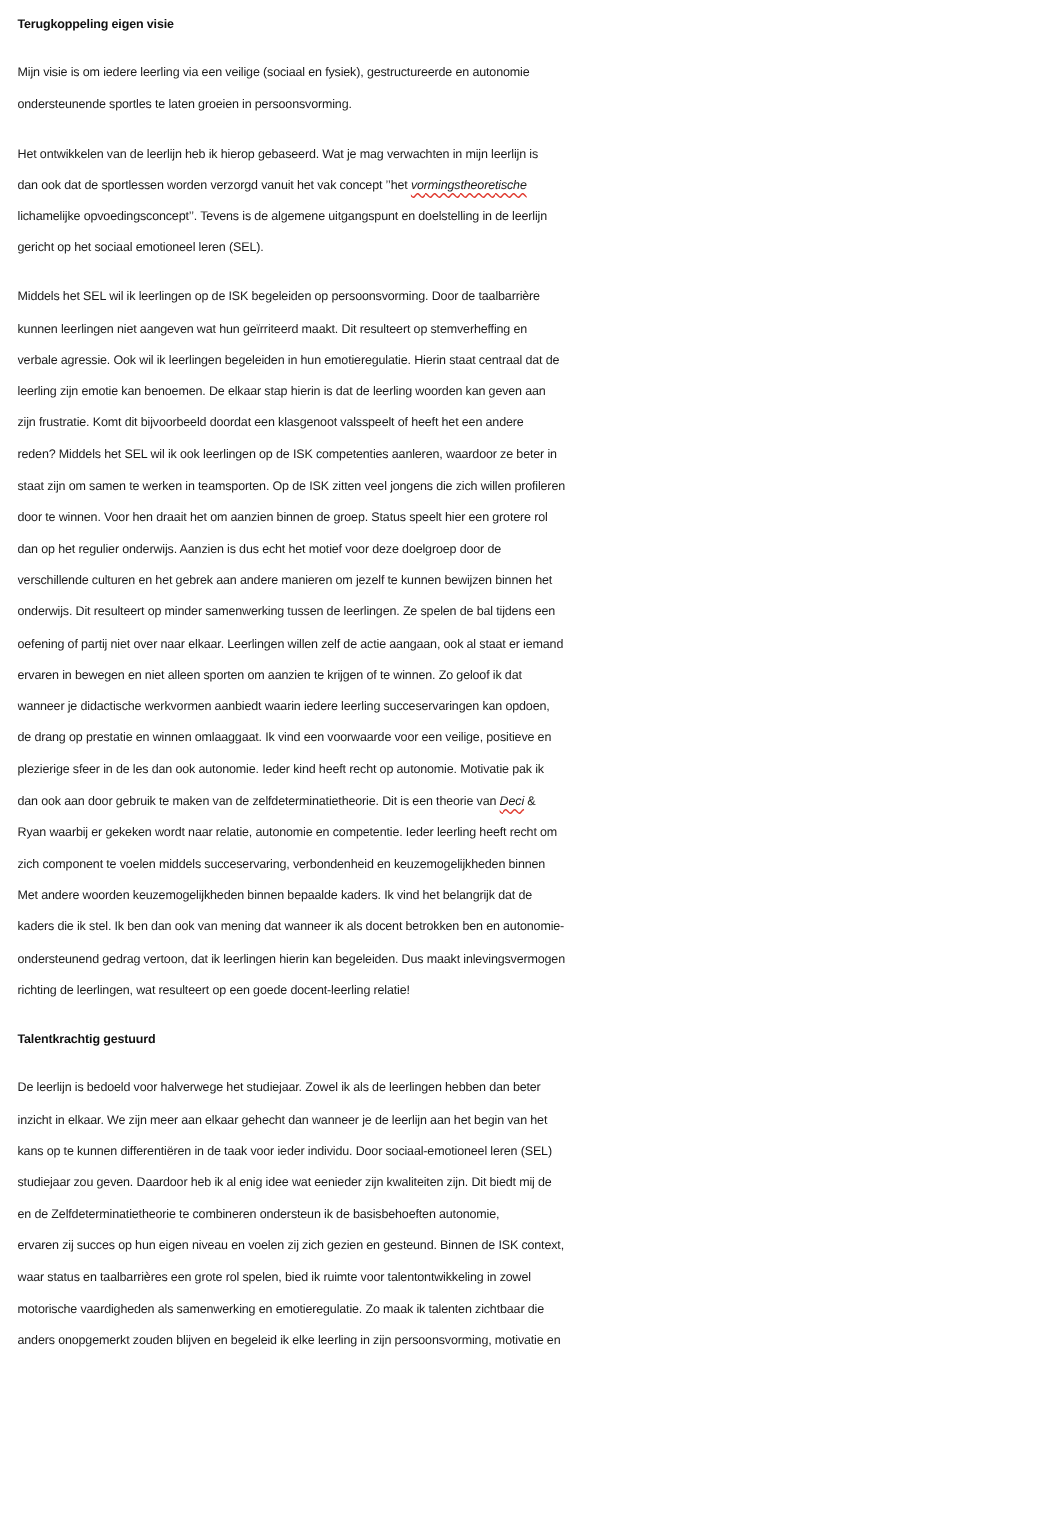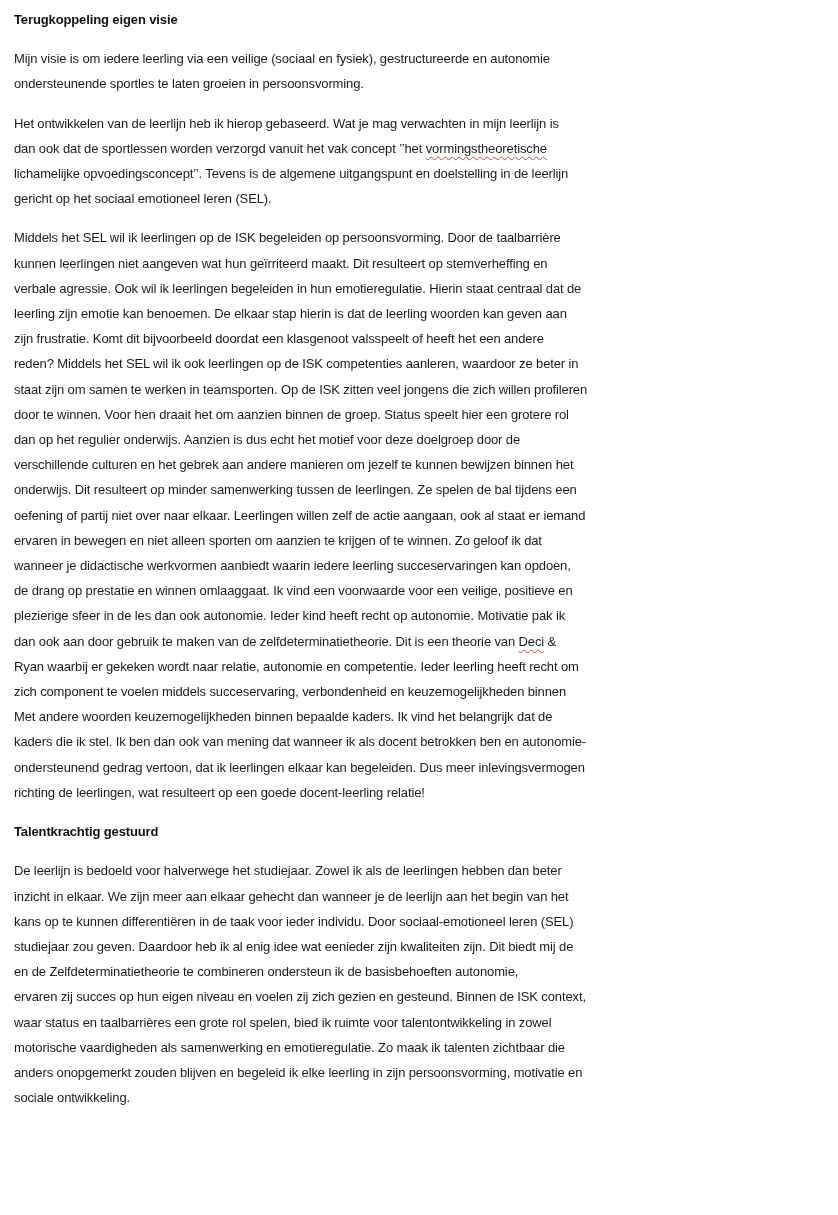--- a/index.html
+++ b/index.html
@@ -12,40 +12,41 @@
     height: 1215px;
     overflow: hidden;
     font-family: "Liberation Sans", sans-serif;
   }
   .page {
     box-sizing: border-box;
     width: 838px;
     height: 1215px;
     padding: 7px 6px 0 14px;
     color: #1b1b1b;
-    font-size: 13px;
+    font-size: 10px;
     line-height: 25.2px;
     letter-spacing: -0.12px;
   }
   .section { margin: 0 0 14px 0; }
   .heading {
     font-weight: 700;
     color: #111111;
   }
   .line {
     white-space: nowrap;
     overflow: hidden;
   }
   .sq {
     text-decoration-line: underline;
     text-decoration-style: wavy;
     text-decoration-color: #e03a2f;
     text-decoration-thickness: 1px;
     text-underline-offset: 3px;
     text-decoration-skip-ink: none;
+    font-style: italic;
   }
 </style>
 </head>
 <body>
 
 <div class="page">
   <div>
       <div class="section heading">Terugkoppeling eigen visie</div>
       <div class="section para">
         <div class="line">Mijn visie is om iedere leerling via een veilige (sociaal en fysiek), gestructureerde en autonomie</div>
@@ -72,30 +73,29 @@
         <div class="line">oefening of partij niet over naar elkaar. Leerlingen willen zelf de actie aangaan, ook al staat er iemand</div>
         <div class="line">ervaren in bewegen en niet alleen sporten om aanzien te krijgen of te winnen. Zo geloof ik dat</div>
         <div class="line">wanneer je didactische werkvormen aanbiedt waarin iedere leerling succeservaringen kan opdoen,</div>
         <div class="line">de drang op prestatie en winnen omlaaggaat. Ik vind een voorwaarde voor een veilige, positieve en</div>
         <div class="line">plezierige sfeer in de les dan ook autonomie. Ieder kind heeft recht op autonomie. Motivatie pak ik</div>
         <div class="line">dan ook aan door gebruik te maken van de zelfdeterminatietheorie. Dit is een theorie van <span class="sq">Deci</span> &amp;</div>
         <div class="line">Ryan waarbij er gekeken wordt naar relatie, autonomie en competentie. Ieder leerling heeft recht om</div>
         <div class="line">zich component te voelen middels succeservaring, verbondenheid en keuzemogelijkheden binnen</div>
         <div class="line">Met andere woorden keuzemogelijkheden binnen bepaalde kaders. Ik vind het belangrijk dat de</div>
         <div class="line">kaders die ik stel. Ik ben dan ook van mening dat wanneer ik als docent betrokken ben en autonomie-</div>
-        <div class="line">ondersteunend gedrag vertoon, dat ik leerlingen elkaar kan begeleiden. Dus meer inlevingsvermogen</div>
+        <div class="line">ondersteunend gedrag vertoon, dat ik leerlingen hierin kan begeleiden. Dus maakt inlevingsvermogen</div>
         <div class="line">richting de leerlingen, wat resulteert op een goede docent-leerling relatie!</div>
       </div>
       <div class="section heading">Talentkrachtig gestuurd</div>
       <div class="section para">
         <div class="line">De leerlijn is bedoeld voor halverwege het studiejaar. Zowel ik als de leerlingen hebben dan beter</div>
         <div class="line">inzicht in elkaar. We zijn meer aan elkaar gehecht dan wanneer je de leerlijn aan het begin van het</div>
         <div class="line">kans op te kunnen differentiëren in de taak voor ieder individu. Door sociaal-emotioneel leren (SEL)</div>
         <div class="line">studiejaar zou geven. Daardoor heb ik al enig idee wat eenieder zijn kwaliteiten zijn. Dit biedt mij de</div>
         <div class="line">en de Zelfdeterminatietheorie te combineren ondersteun ik de basisbehoeften autonomie,</div>
         <div class="line">ervaren zij succes op hun eigen niveau en voelen zij zich gezien en gesteund. Binnen de ISK context,</div>
         <div class="line">waar status en taalbarrières een grote rol spelen, bied ik ruimte voor talentontwikkeling in zowel</div>
         <div class="line">motorische vaardigheden als samenwerking en emotieregulatie. Zo maak ik talenten zichtbaar die</div>
         <div class="line">anders onopgemerkt zouden blijven en begeleid ik elke leerling in zijn persoonsvorming, motivatie en</div>
-        <div class="line">sociale ontwikkeling.</div>
       </div>
     </div>
 </div>
 
 </body></html>

